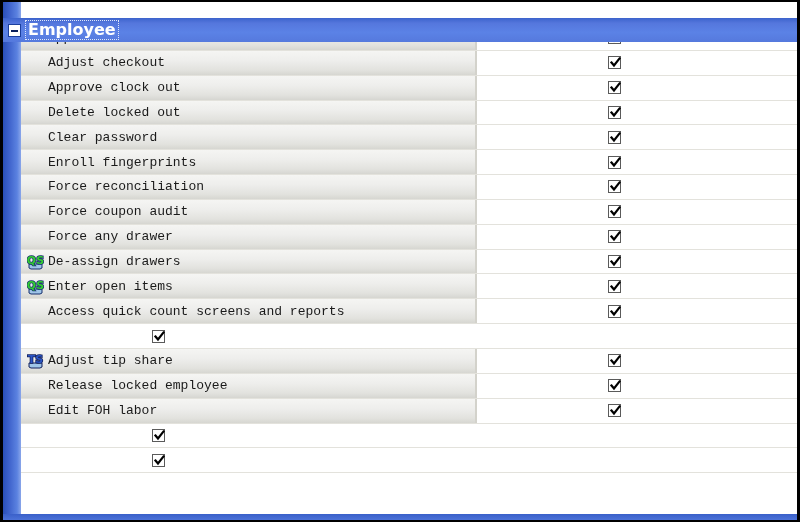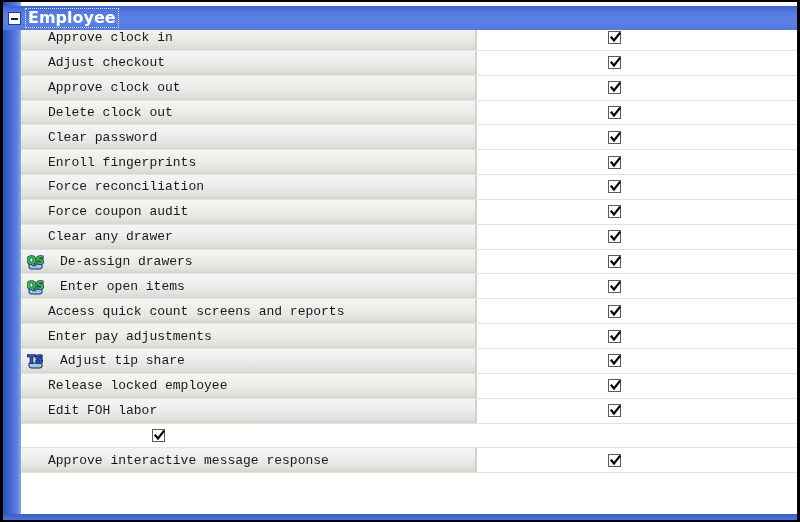--- a/index.html
+++ b/index.html
@@ -43,21 +43,21 @@
     width: 18px;
     height: 100%;
     background: linear-gradient(to right, #2a50b8 0%, #3f63cc 35%, #5b82e0 78%, #8aa6ea 100%);
     z-index: 2;
   }
 
   
   #section-header {
     position: absolute;
     left: 0;
-    top: 4px;
+    top: 16px;
     width: 794px;
     height: 24px;
     background: linear-gradient(to bottom, #3c63cc 0%, #5577dd 22%, #5b82e6 60%, #5579dd 100%);
     z-index: 4;
     display: flex;
     align-items: center;
     box-sizing: border-box;
   }
   #collapse-btn {
     width: 13px;
@@ -125,21 +125,21 @@
     display: flex;
     align-items: center;
     padding-left: 6px;
     overflow: hidden;
   }
 
   .row-icon {
     width: 17px;
     height: 17px;
     flex: 0 0 17px;
-    margin-right: 16px;
+    margin-right: 4px;
     position: relative;
   }
 
   
   .icon-qs {
     display: block;
     width: 17px;
     height: 17px;
   }
   .icon-ts {
@@ -242,21 +242,21 @@
           <div class="cell-check">
             <div class="checkbox">
               <svg class="tick" viewBox="0 0 11 13" xmlns="http://www.w3.org/2000/svg">
                 <path d="M1.5 6.5 L4 9.5 L9.5 2.5" stroke="#000000" stroke-width="2.2" fill="none" stroke-linecap="square" stroke-linejoin="miter"></path>
               </svg>
             </div>
           </div>
         </div>
         <div class="row">
           <div class="cell-label">
-            <span class="row-label indent">Delete clock out</span>
+            <span class="row-label indent">Delete locked out</span>
           </div>
           <div class="cell-check">
             <div class="checkbox">
               <svg class="tick" viewBox="0 0 11 13" xmlns="http://www.w3.org/2000/svg">
                 <path d="M1.5 6.5 L4 9.5 L9.5 2.5" stroke="#000000" stroke-width="2.2" fill="none" stroke-linecap="square" stroke-linejoin="miter"></path>
               </svg>
             </div>
           </div>
         </div>
         <div class="row">
@@ -302,21 +302,21 @@
           <div class="cell-check">
             <div class="checkbox">
               <svg class="tick" viewBox="0 0 11 13" xmlns="http://www.w3.org/2000/svg">
                 <path d="M1.5 6.5 L4 9.5 L9.5 2.5" stroke="#000000" stroke-width="2.2" fill="none" stroke-linecap="square" stroke-linejoin="miter"></path>
               </svg>
             </div>
           </div>
         </div>
         <div class="row">
           <div class="cell-label">
-            <span class="row-label indent">Clear any drawer</span>
+            <span class="row-label indent">Force any drawer</span>
           </div>
           <div class="cell-check">
             <div class="checkbox">
               <svg class="tick" viewBox="0 0 11 13" xmlns="http://www.w3.org/2000/svg">
                 <path d="M1.5 6.5 L4 9.5 L9.5 2.5" stroke="#000000" stroke-width="2.2" fill="none" stroke-linecap="square" stroke-linejoin="miter"></path>
               </svg>
             </div>
           </div>
         </div>
         <div class="row">
@@ -361,23 +361,20 @@
           </div>
           <div class="cell-check">
             <div class="checkbox">
               <svg class="tick" viewBox="0 0 11 13" xmlns="http://www.w3.org/2000/svg">
                 <path d="M1.5 6.5 L4 9.5 L9.5 2.5" stroke="#000000" stroke-width="2.2" fill="none" stroke-linecap="square" stroke-linejoin="miter"></path>
               </svg>
             </div>
           </div>
         </div>
         <div class="row">
-          <div class="cell-label">
-            <span class="row-label indent">Enter pay adjustments</span>
-          </div>
           <div class="cell-check">
             <div class="checkbox">
               <svg class="tick" viewBox="0 0 11 13" xmlns="http://www.w3.org/2000/svg">
                 <path d="M1.5 6.5 L4 9.5 L9.5 2.5" stroke="#000000" stroke-width="2.2" fill="none" stroke-linecap="square" stroke-linejoin="miter"></path>
               </svg>
             </div>
           </div>
         </div>
         <div class="row">
           <div class="cell-label">
@@ -424,23 +421,20 @@
         <div class="row">
           <div class="cell-check">
             <div class="checkbox">
               <svg class="tick" viewBox="0 0 11 13" xmlns="http://www.w3.org/2000/svg">
                 <path d="M1.5 6.5 L4 9.5 L9.5 2.5" stroke="#000000" stroke-width="2.2" fill="none" stroke-linecap="square" stroke-linejoin="miter"></path>
               </svg>
             </div>
           </div>
         </div>
         <div class="row">
-          <div class="cell-label">
-            <span class="row-label indent">Approve interactive message response</span>
-          </div>
           <div class="cell-check">
             <div class="checkbox">
               <svg class="tick" viewBox="0 0 11 13" xmlns="http://www.w3.org/2000/svg">
                 <path d="M1.5 6.5 L4 9.5 L9.5 2.5" stroke="#000000" stroke-width="2.2" fill="none" stroke-linecap="square" stroke-linejoin="miter"></path>
               </svg>
             </div>
           </div>
         </div>
       </div>
 

